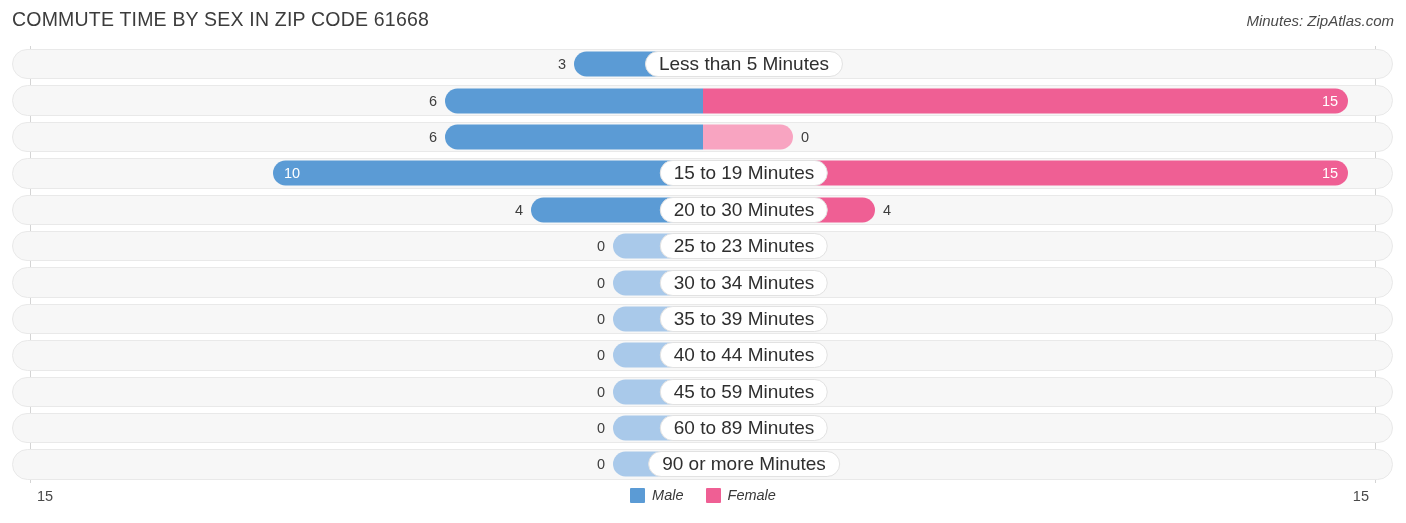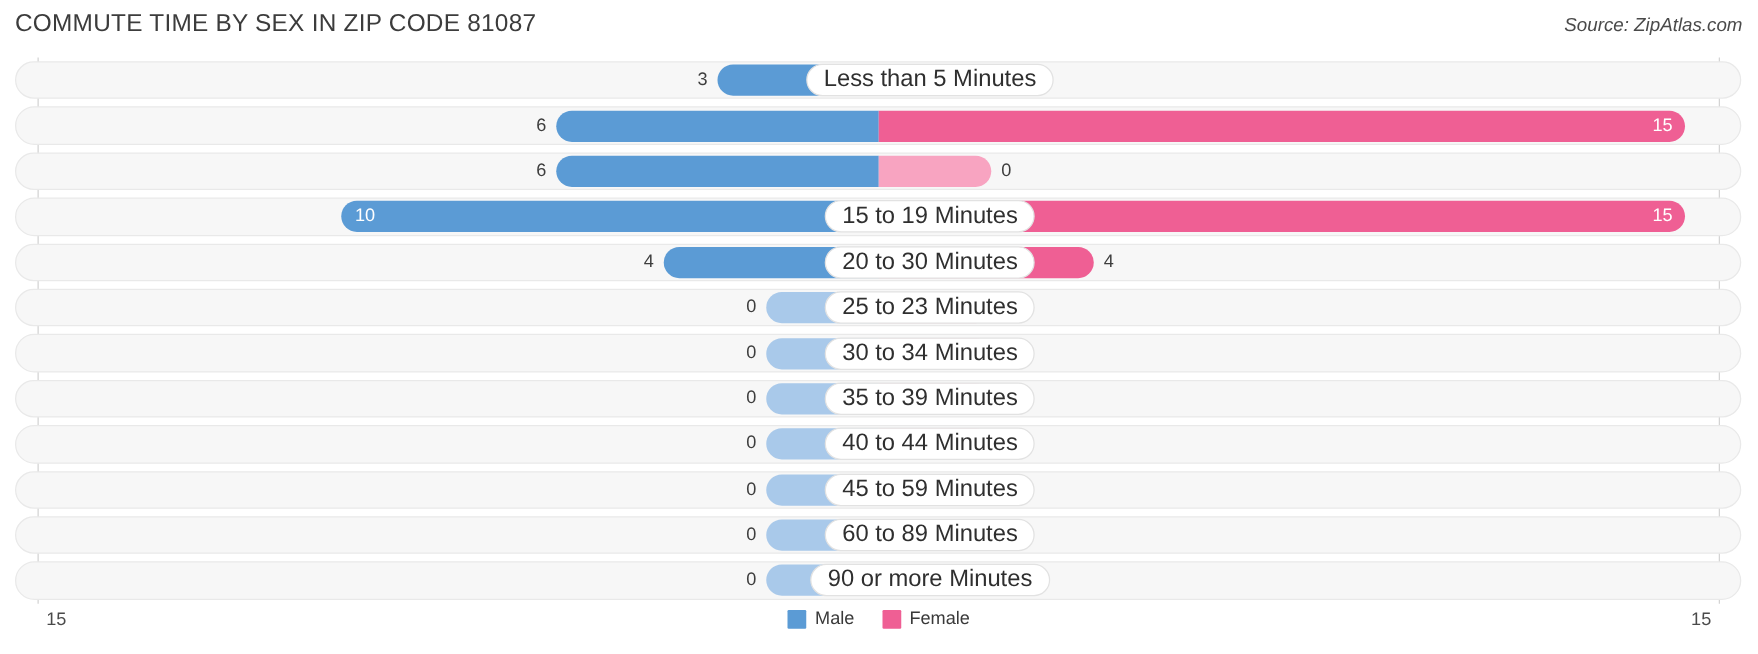--- a/index.html
+++ b/index.html
@@ -164,41 +164,42 @@
 
   .legend {
     position: absolute;
     left: 0;
     top: 4px;
     width: 1406px;
     display: flex;
     justify-content: center;
     align-items: center;
     gap: 22px;
+    font-style: italic;
   }
   .legend-item {
     display: flex;
     align-items: center;
     gap: 7px;
     font-size: 14.5px;
     color: #3a3a3a;
   }
   .swatch {
     width: 15px;
     height: 15px;
     display: inline-block;
     border-radius: 1px;
   }
 </style>
 </head>
 <body>
 
 <div class="header">
-  <div class="chart-title">COMMUTE TIME BY SEX IN ZIP CODE 81087</div>
-  <div class="source-note">Source: ZipAtlas.com</div>
+  <div class="chart-title">COMMUTE TIME BY SEX IN ZIP CODE 61668</div>
+  <div class="source-note">Minutes: ZipAtlas.com</div>
 </div>
 
 <div class="plot">
   <div class="axis-line left"></div>
   <div class="axis-line right"></div>
   <div class="rows" id="rows">
       <div class="row">
         <div class="track"></div>
         <div class="bars">
           <div class="bar male" style="width: 129px;"></div>

